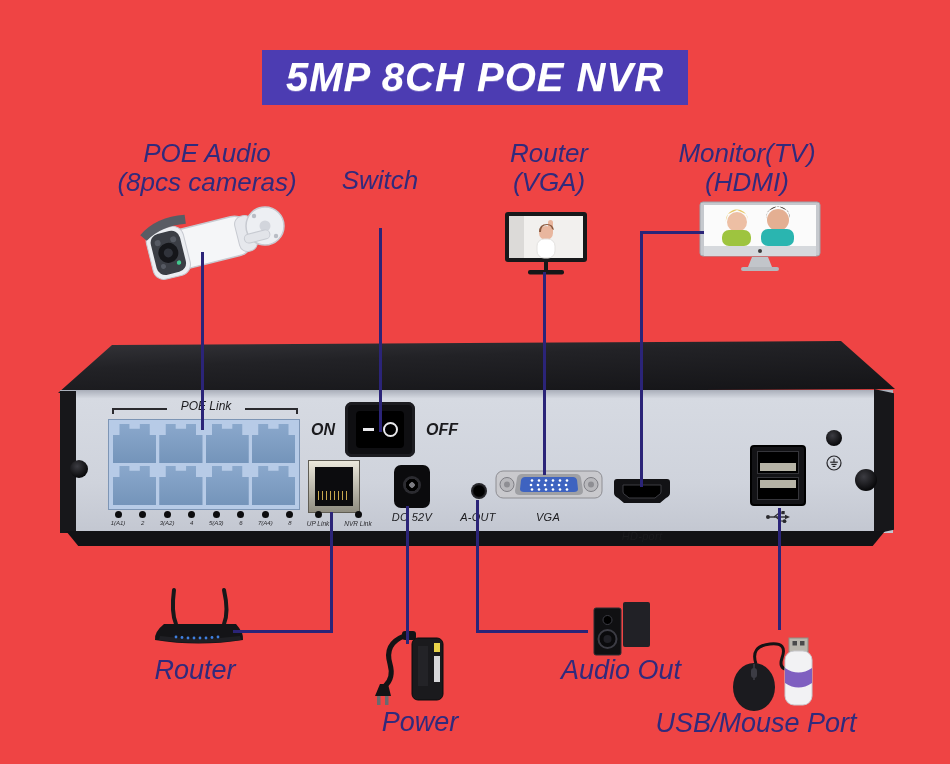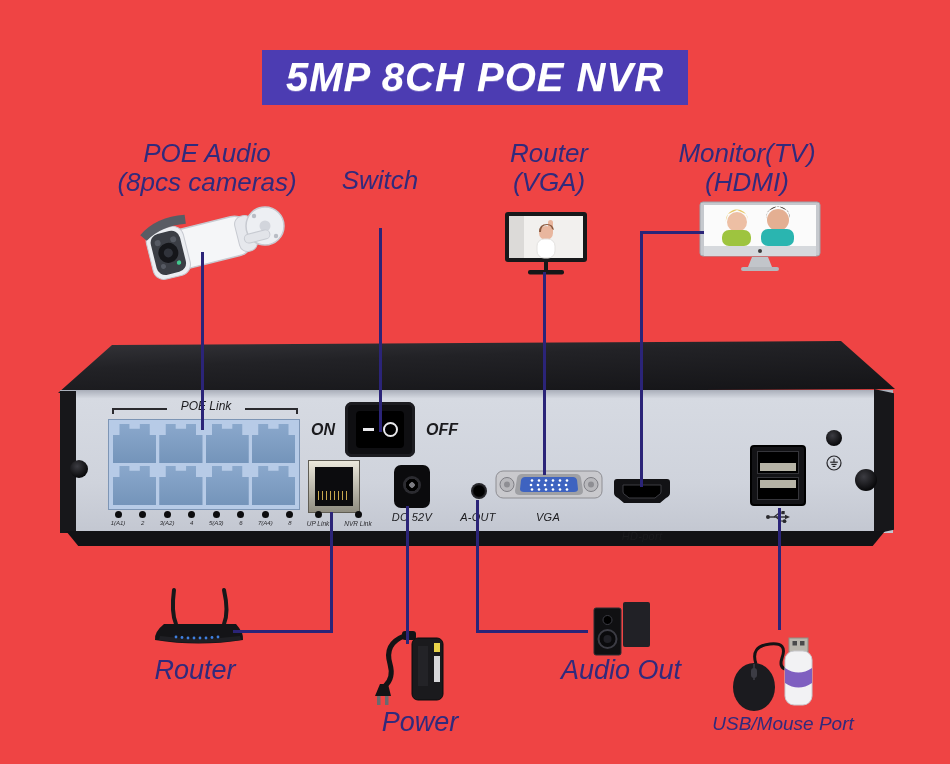--- a/index.html
+++ b/index.html
@@ -104,21 +104,21 @@
     <div>(VGA)</div>
   </div>
   <div class="callout" style="left:667px;top:139px;width:160px;">
     <div>Monitor(TV)</div>
     <div>(HDMI)</div>
   </div>
 
   <div class="callout" style="left:132px;top:656px;width:126px;font-size:27px;">Router</div>
   <div class="callout" style="left:357px;top:708px;width:126px;font-size:27px;">Power</div>
   <div class="callout" style="left:538px;top:656px;width:166px;font-size:27px;">Audio Out</div>
-  <div class="callout" style="left:665px;top:709px;width:236px;font-size:19px;">USB/Mouse Port</div>
+  <div class="callout" style="left:638px;top:709px;width:236px;font-size:27px;">USB/Mouse Port</div>
 
   <div class="dev-top"></div>
   <div class="dev-face"></div>
   <div class="dev-edge-l"></div>
   <div class="dev-edge-r"></div>
   <div class="dev-bottom"></div>
 
   <div class="poe-label">POE Link</div>
   <div class="bracket" style="left:112px;top:408px;width:55px;"></div>
   <div class="bracket" style="left:245px;top:408px;width:53px;"></div>

